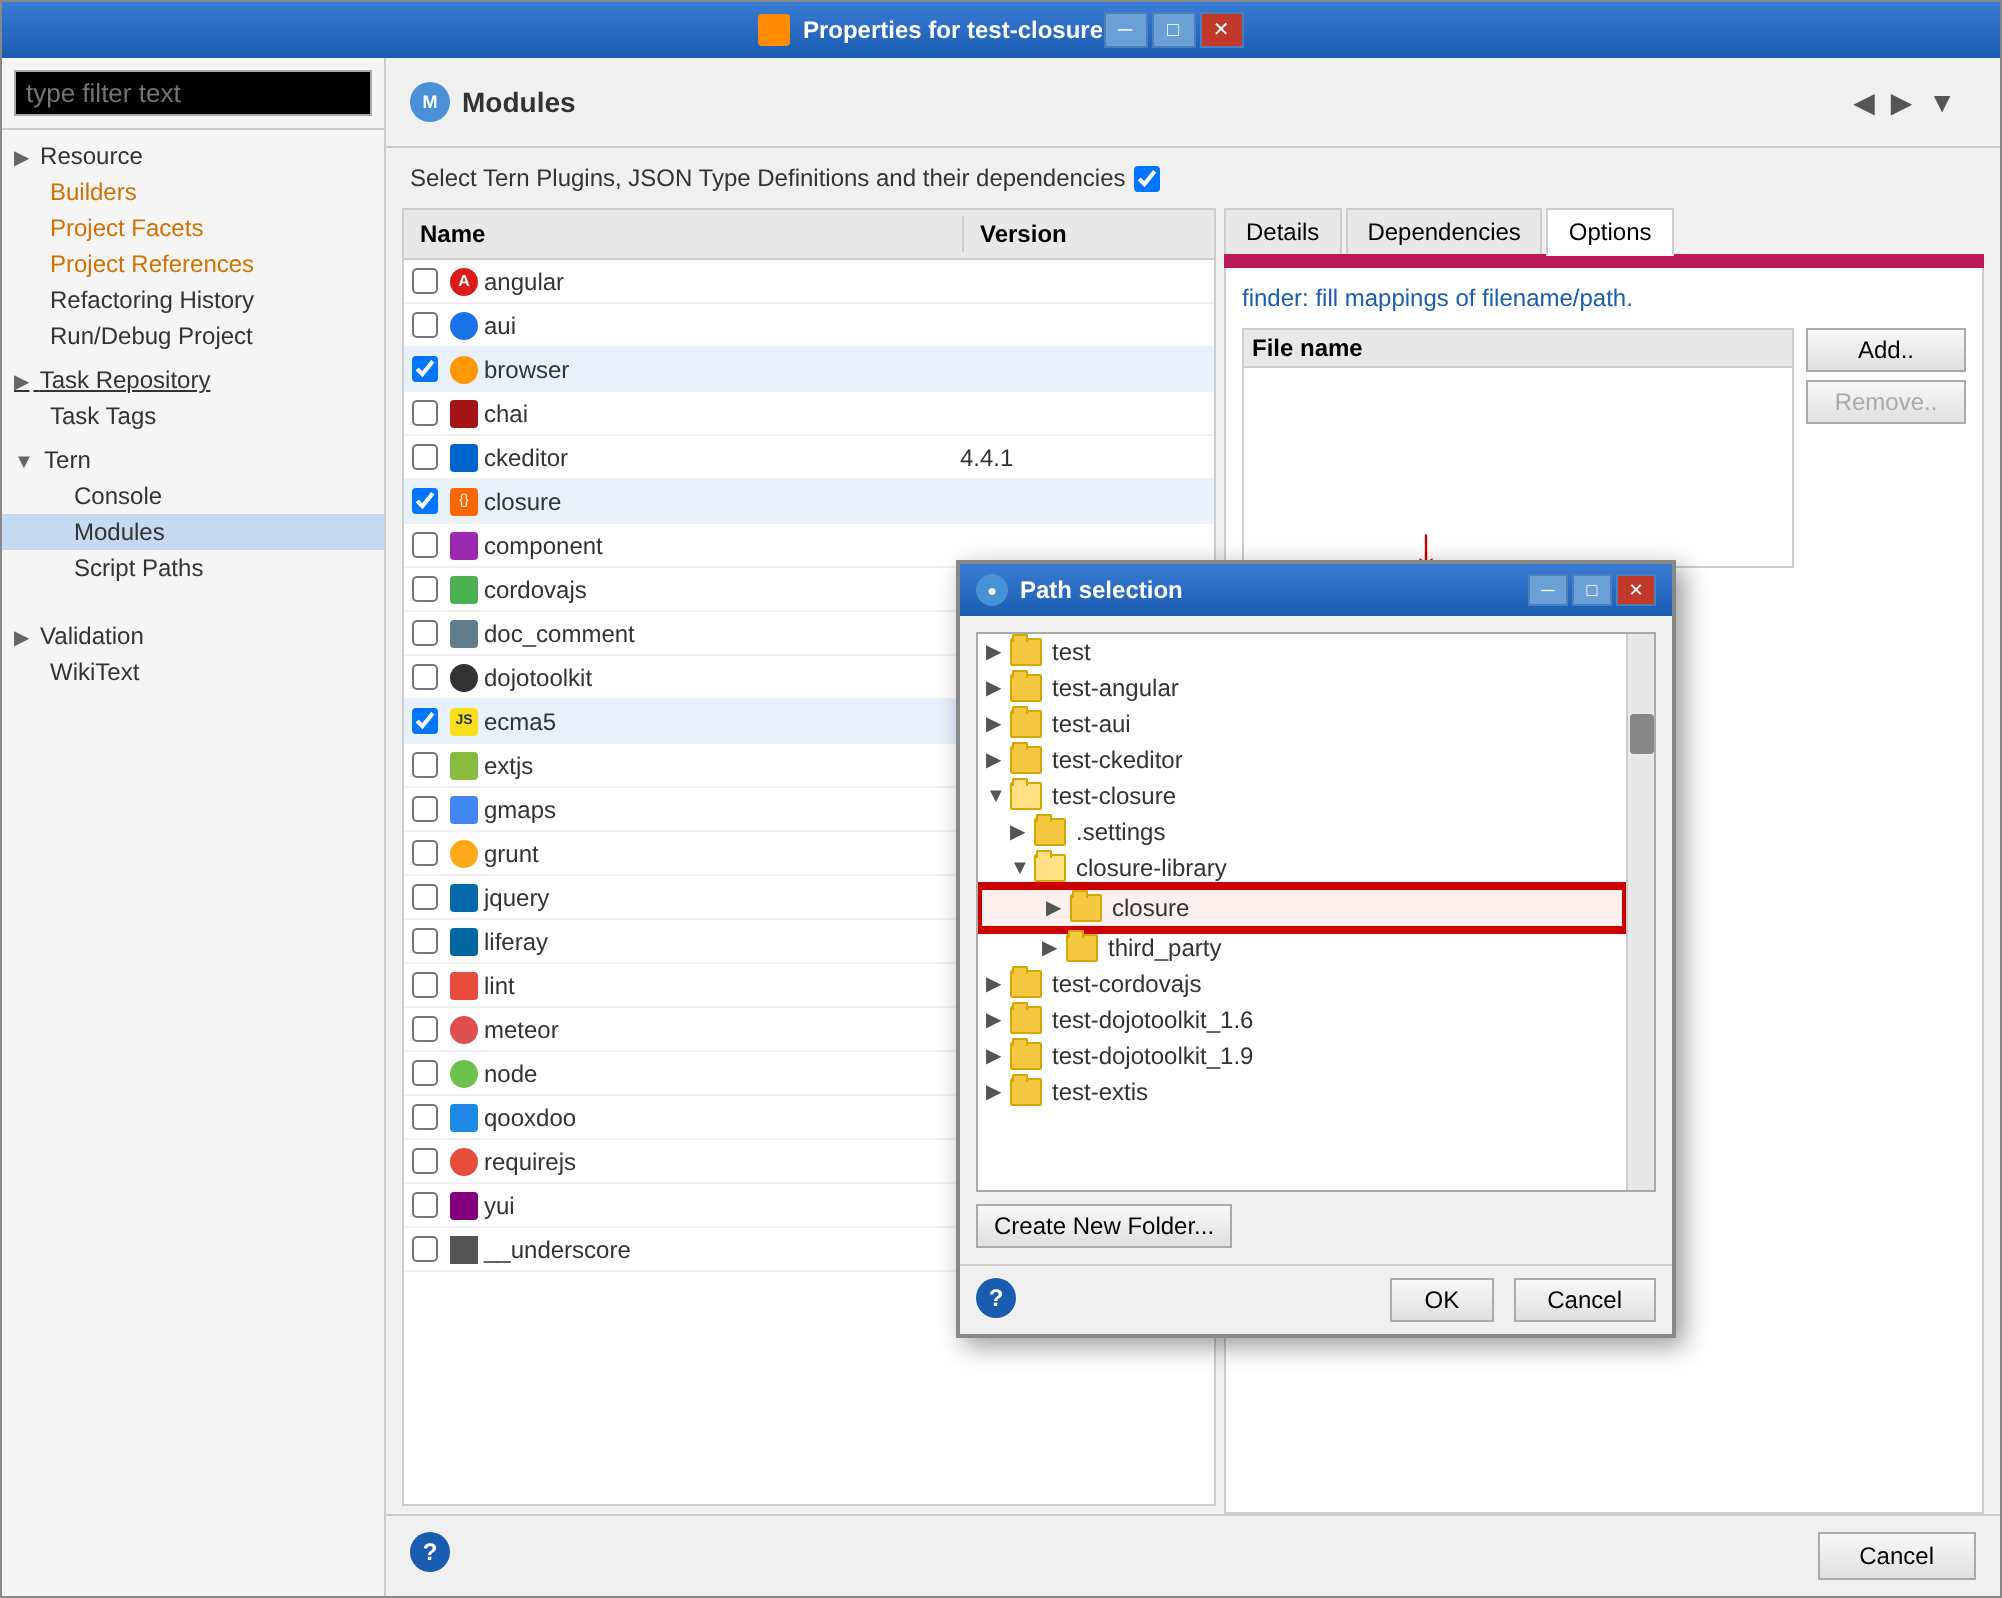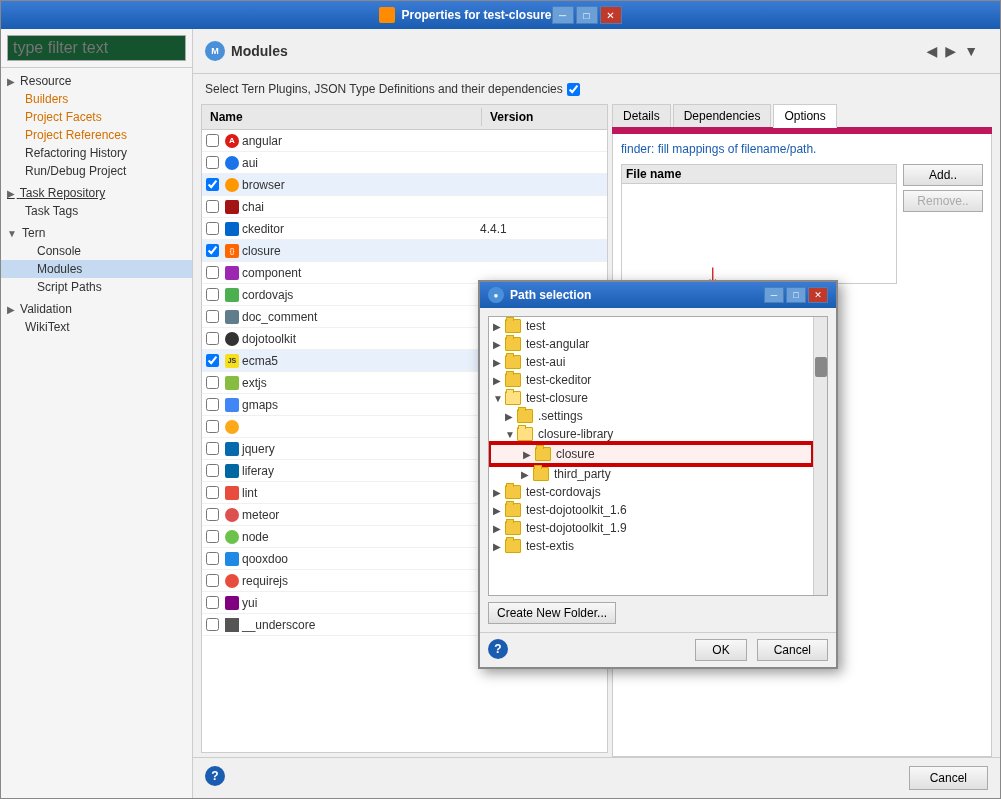--- a/index.html
+++ b/index.html
@@ -51,22 +51,22 @@
       flex-shrink: 0;
     }
     .sidebar-filter {
       padding: 6px;
       border-bottom: 1px solid #ccc;
     }
     .sidebar-filter input {
       width: 100%;
       border: 1px solid #aaa;
       padding: 3px 5px;
-      background: #14532d;
-      font-size: 16px;
+      background: #000000;
+      font-size: 13px;
       color: #999;
     }
     .sidebar-tree {
       flex: 1;
       overflow-y: auto;
       padding: 4px 0;
     }
     .tree-item {
       padding: 2px 8px 2px 16px;
       cursor: pointer;
@@ -433,21 +433,21 @@
         </div>
         <div class="tree-item indent2">
           <span>Console</span>
         </div>
         <div class="tree-item indent2 selected">
           <span>Modules</span>
         </div>
         <div class="tree-item indent2">
           <span>Script Paths</span>
         </div>
-        <div class="tree-item has-arrow" style="margin-top:4px;">
+        <div class="tree-item has-arrow" style="margin-top:16px;">
           <span class="arrow">▶</span> <span>Validation</span>
         </div>
         <div class="tree-item indent1">
           <span>WikiText</span>
         </div>
       </div>
     </div>
 
     <div class="right-panel">
 
@@ -621,20 +621,21 @@
               <div class="row-version">3.16</div>
             </div>
 
             <div class="table-row">
               <div class="row-check">
                   <input type="checkbox" style="">
                 </div>
               <div class="row-icon">
                   <div class="icon-grunt"></div>
                 </div>
+              <div class="row-name">grunt</div>
               <div class="row-version"></div>
             </div>
 
             <div class="table-row">
               <div class="row-check">
                   <input type="checkbox" style="">
                 </div>
               <div class="row-icon">
                   <div class="icon-jquery"></div>
                 </div>

